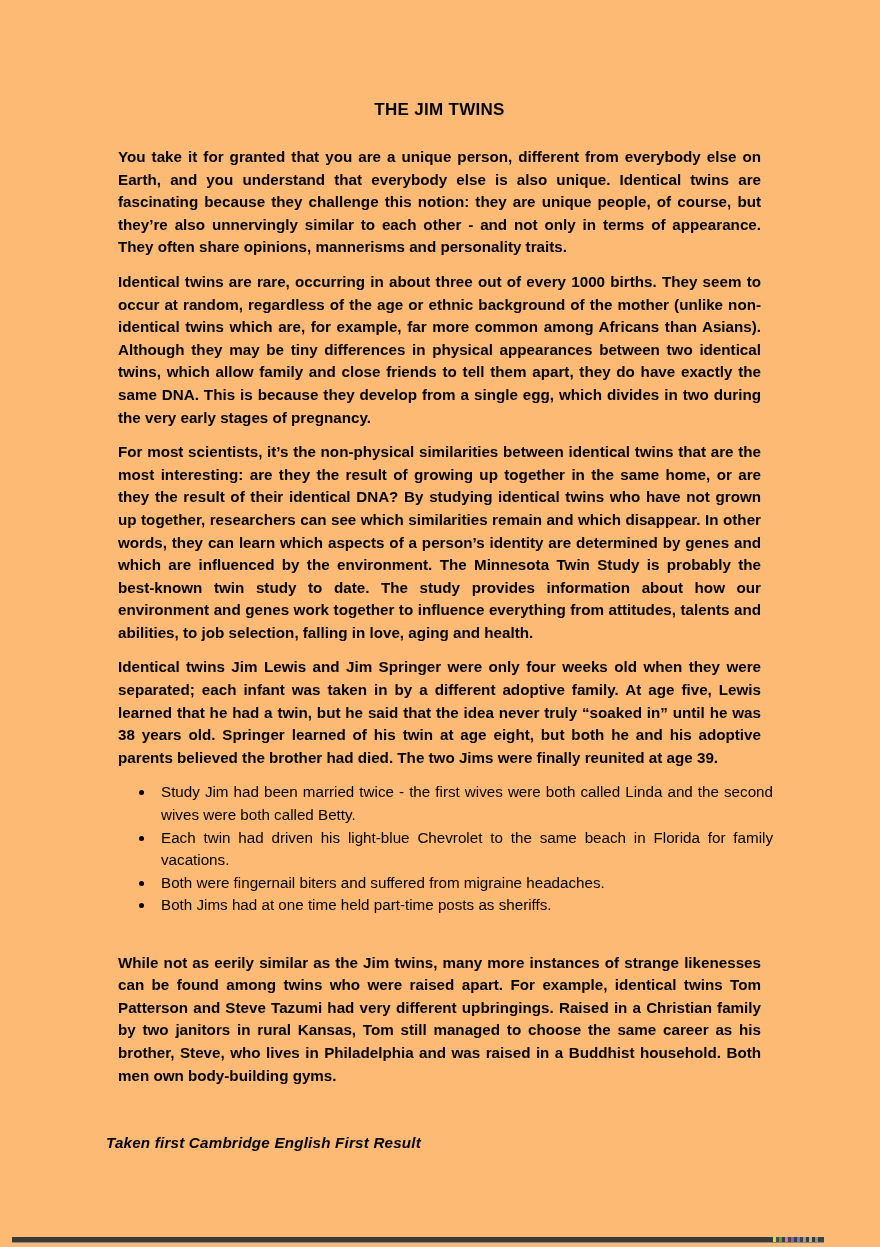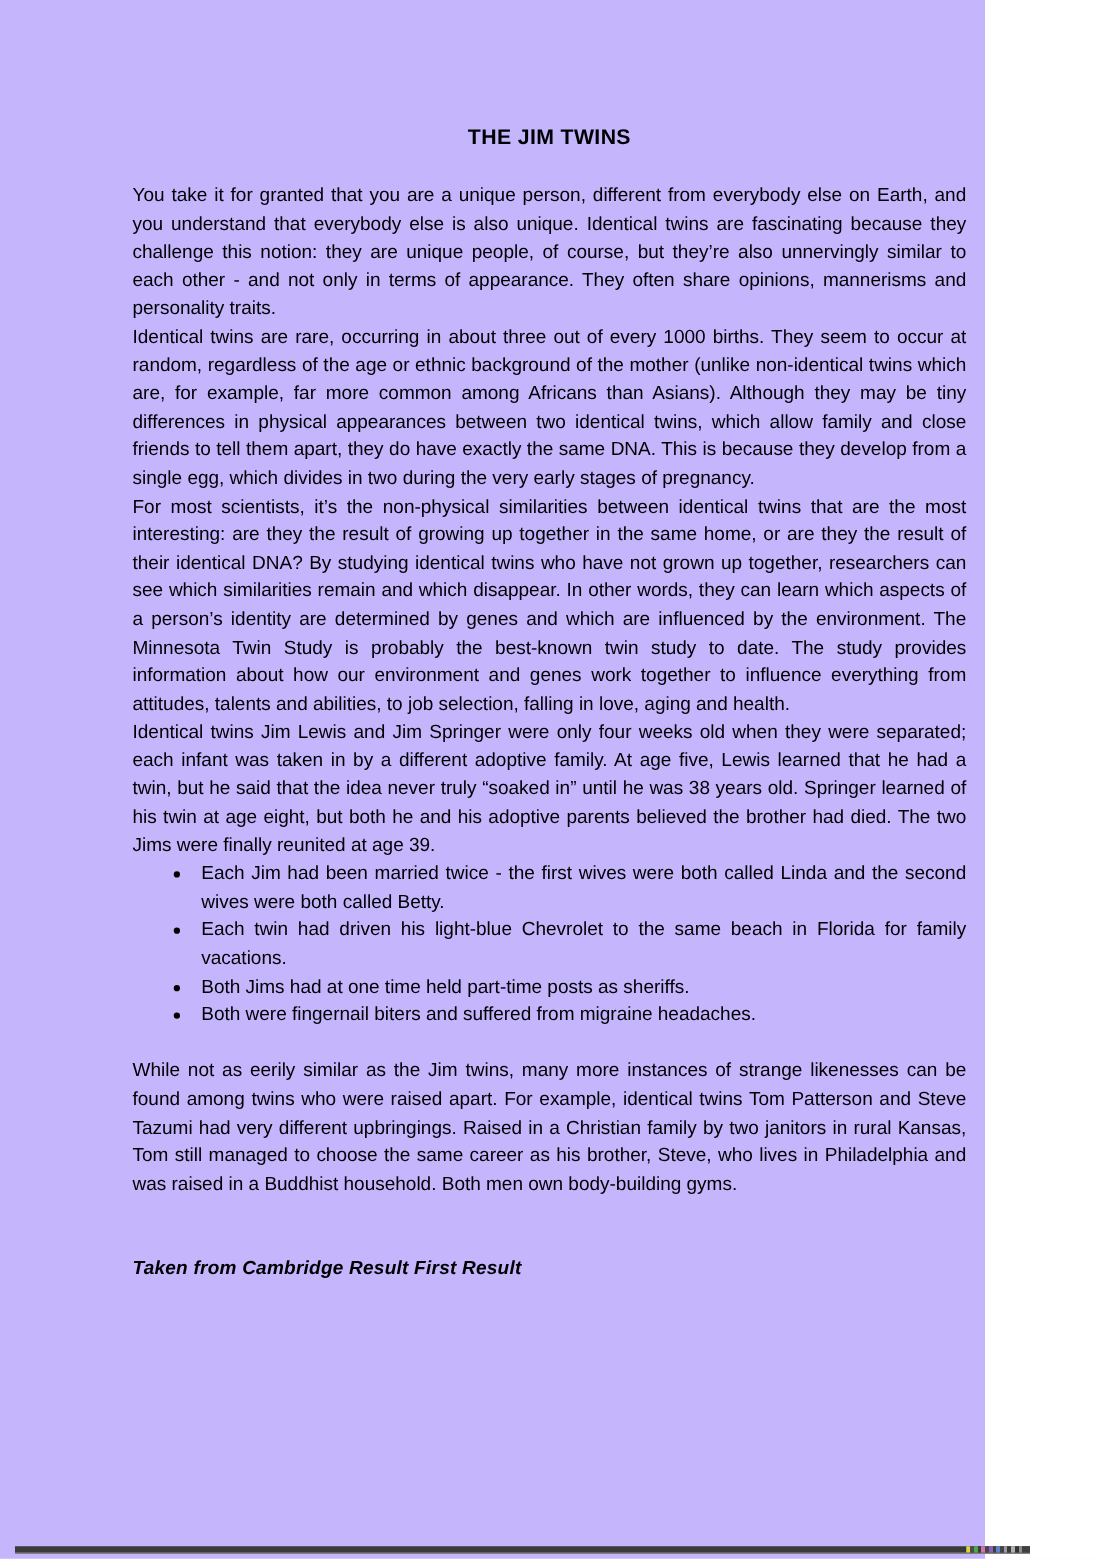--- a/index.html
+++ b/index.html
@@ -13,49 +13,50 @@
     position: relative;
     font-family: "Liberation Sans", sans-serif;
     color: #000000;
     overflow: hidden;
   }
 
   .page {
     position: absolute;
     left: 0;
     top: 0;
-    width: 788px;
+    width: 880px;
     height: 1247px;
-    background: #c4b5fd;
+    background: #fdba74;
   }
 
   .content {
     position: absolute;
     left: 106px;
     top: 100px;
     width: 667px;
   }
 
   .doc-title {
     font-size: 17px;
     font-weight: bold;
     text-align: center;
     letter-spacing: 0.3px;
     margin: 0 0 26px 0;
     line-height: 20px;
   }
 
   p.para {
-    margin: 0;
+    margin: 12px;
     font-size: 15.2px;
     line-height: 22.6px;
     text-align: justify;
     text-justify: inter-word;
     -webkit-hyphens: none;
     hyphens: none;
+    font-weight: bold;
   }
 
   ul.facts {
     list-style: none;
     margin: 0;
     padding: 0;
   }
 
   ul.facts li {
     position: relative;
@@ -140,41 +141,41 @@
     <p class="para">Identical twins are rare, occurring in about three out of every 1000 births. They seem to occur at random, regardless of the age or ethnic background of the mother (unlike non-identical twins which are, for example, far more common among Africans than Asians). Although they may be tiny differences in physical appearances between two identical twins, which allow family and close friends to tell them apart, they do have exactly the same DNA. This is because they develop from a single egg, which divides in two during the very early stages of pregnancy.</p>
 
     <p class="para">For most scientists, it’s the non-physical similarities between identical twins that are the most interesting: are they the result of growing up together in the same home, or are they the result of their identical DNA? By studying identical twins who have not grown up together, researchers can see which similarities remain and which disappear. In other words, they can learn which aspects of a person’s identity are determined by genes and which are influenced by the environment. The Minnesota Twin Study is probably the best-known twin study to date. The study provides information about how our environment and genes work together to influence everything from attitudes, talents and abilities, to job selection, falling in love, aging and health.</p>
 
     <p class="para">Identical twins Jim Lewis and Jim Springer were only four weeks old when they were separated; each infant was taken in by a different adoptive family. At age five, Lewis learned that he had a twin, but he said that the idea never truly “soaked in” until he was 38 years old. Springer learned of his twin at age eight, but both he and his adoptive parents believed the brother had died. The two Jims were finally reunited at age 39.</p>
 
 
     <ul class="facts">
       <li>
         <span class="bullet-dot"></span>
-        <span>Each Jim had been married twice - the first wives were both called Linda and the second wives were both called Betty.</span>
+        <span>Study Jim had been married twice - the first wives were both called Linda and the second wives were both called Betty.</span>
       </li>
       <li>
         <span class="bullet-dot"></span>
         <span>Each twin had driven his light-blue Chevrolet to the same beach in Florida for family vacations.</span>
       </li>
       <li>
         <span class="bullet-dot"></span>
-        <span>Both Jims had at one time held part-time posts as sheriffs.</span>
+        <span>Both were fingernail biters and suffered from migraine headaches.</span>
       </li>
       <li>
         <span class="bullet-dot"></span>
-        <span>Both were fingernail biters and suffered from migraine headaches.</span>
+        <span>Both Jims had at one time held part-time posts as sheriffs.</span>
       </li>
     </ul>
 
     <div class="spacer-line"></div>
 
     <p class="para">While not as eerily similar as the Jim twins, many more instances of strange likenesses can be found among twins who were raised apart. For example, identical twins Tom Patterson and Steve Tazumi had very different upbringings. Raised in a Christian family by two janitors in rural Kansas, Tom still managed to choose the same career as his brother, Steve, who lives in Philadelphia and was raised in a Buddhist household. Both men own body-building gyms.</p>
 
-    <div class="attribution">Taken from Cambridge Result First Result</div>
+    <div class="attribution">Taken first Cambridge English First Result</div>
 
   </div>
 
   <div class="bottom-bar">
     <div class="bottom-bar-colors"></div>
   </div>
 
 </div>
 
 </body></html>

